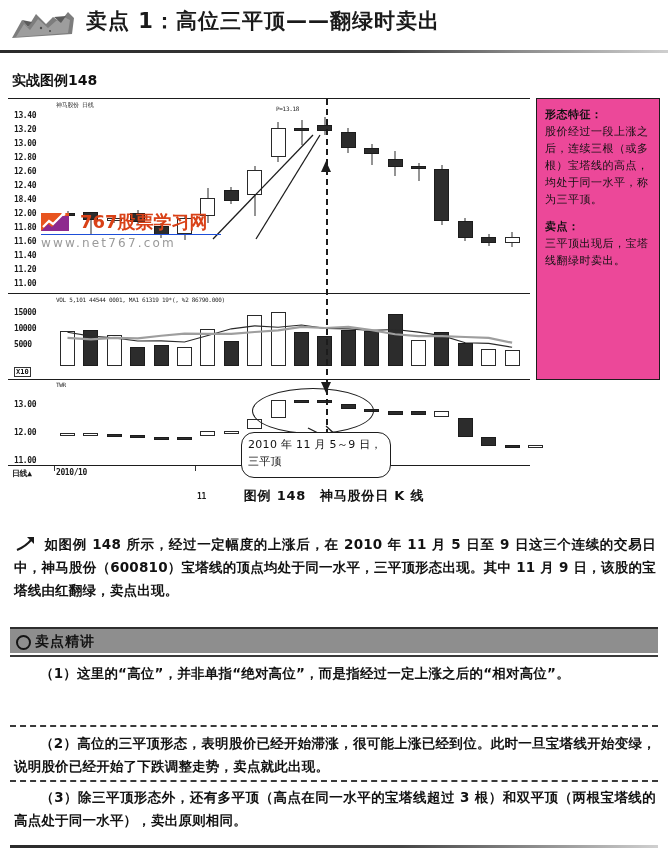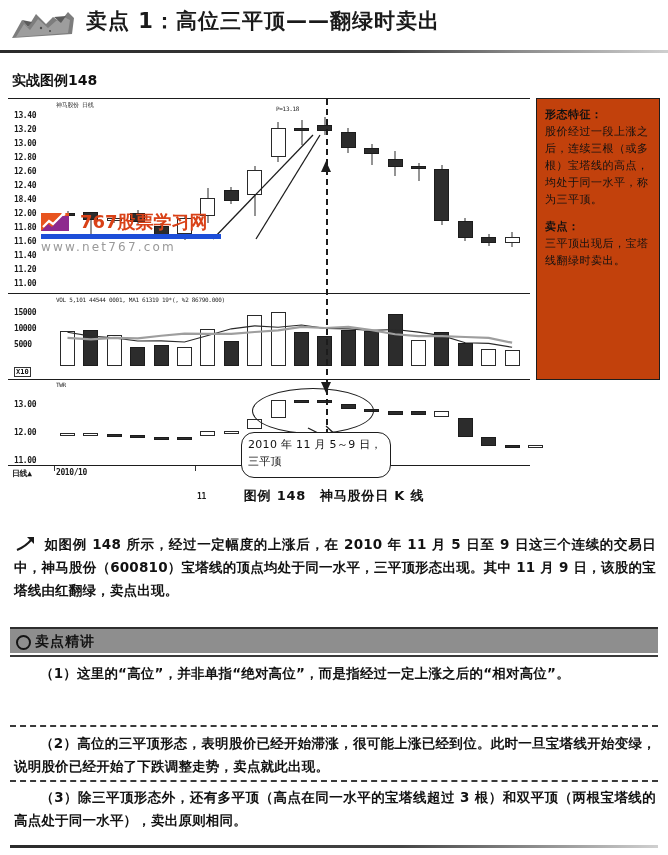--- a/index.html
+++ b/index.html
@@ -93,41 +93,41 @@
     border-left:5px solid transparent;border-right:5px solid transparent;
     border-top:11px solid #1c1c1c;
   }
 
   
   .wm{position:absolute;left:33px;top:113px;width:180px;}
   .wm-row{display:flex;align-items:center;gap:11px;}
   .wm-mark{width:28px;height:22px;position:relative;flex:0 0 auto;}
   .wm-text{font-size:18px;font-weight:bold;color:#d94117;letter-spacing:0px;line-height:22px;}
   .wm-url{
-    margin-top:1px;border-top:5px solid #1d4ed8;padding-top:1px;
+    margin-top:1px;border-top:1px solid #1d4ed8;padding-top:1px;
     font-size:12px;color:#9a9a9a;letter-spacing:2.2px;
     font-family:"DejaVu Sans","Liberation Sans",sans-serif;
   }
 
   
   .callout{
     position:absolute;background:#fff;border:1.4px solid #1d1d1d;
     border-radius:13px;font-size:11px;line-height:17px;color:#111;
     padding:3px 6px;box-sizing:border-box;letter-spacing:0.3px;
   }
   .leader{position:absolute;overflow:visible;pointer-events:none;}
   .ellipse{
     position:absolute;border:1.5px solid #1d1d1d;border-radius:50%;
     background:transparent;
   }
 
   
   .infobox{
     position:absolute;left:528px;top:0;width:124px;height:282px;
-    border:1.2px solid #1d1d1d;background:#c2410c;box-sizing:border-box;
+    border:1.2px solid #1d1d1d;background:#ec4899;box-sizing:border-box;
     padding:7px 7px 0 8px;
   }
   .ib-h{font-size:11px;font-weight:bold;line-height:17px;letter-spacing:0.5px;color:#111;}
   .ib-p{font-size:11px;line-height:17px;letter-spacing:0.5px;color:#111;}
   .ib-gap{height:10px;}
 
   
   .caption{
     position:absolute;left:0;top:487px;width:668px;text-align:center;
     font-size:13px;font-weight:bold;color:#111;letter-spacing:0.8px;

